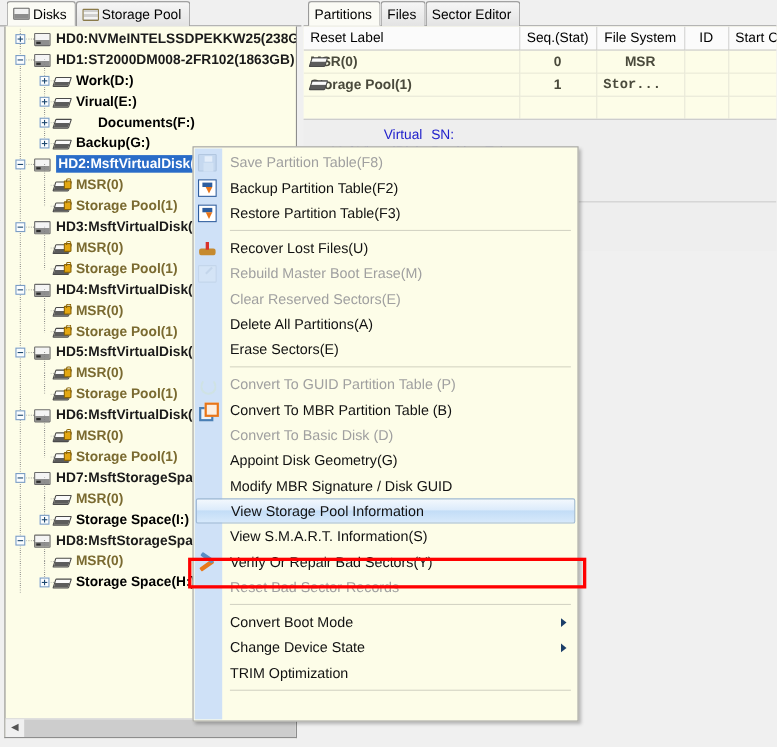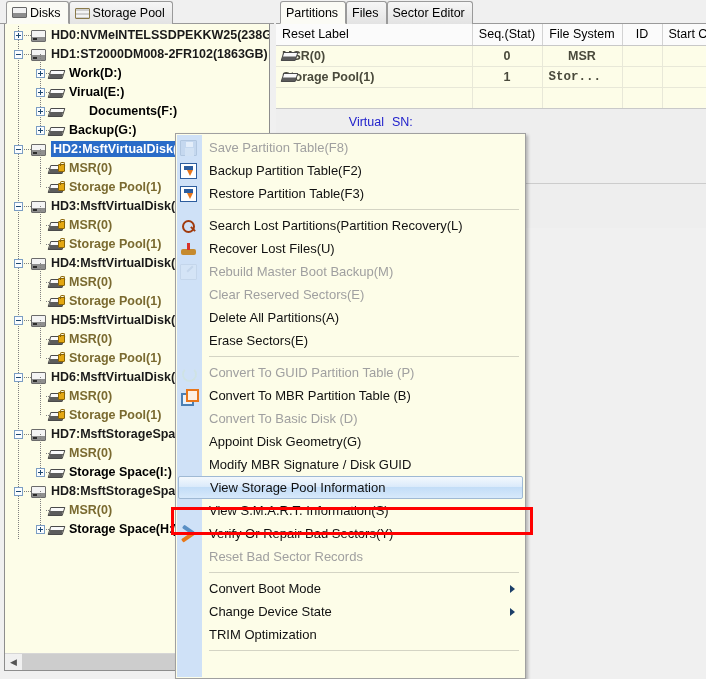--- a/index.html
+++ b/index.html
@@ -369,23 +369,22 @@
     </div>
   </div>
 
   <div id="ctxmenu">
     <div class="gutter"></div>
     <div id="ctx-items">
         <div class="mi disabled"><span class="micon ic-save" style="position: absolute; opacity: 0.45;"></span><span>Save Partition Table(F8)</span></div>
         <div class="mi"><span class="micon ic-bk" style="position: absolute;"></span><span>Backup Partition Table(F2)</span></div>
         <div class="mi"><span class="micon ic-bk" style="position: absolute;"></span><span>Restore Partition Table(F3)</span></div>
         <div class="msep"></div>
-        <div class="mi"><span class="micon ic-search" style="position: absolute;"></span><span>Search Lost Partitions(Partition Recovery(L)</span></div>
         <div class="mi"><span class="micon ic-recover" style="position: absolute;"></span><span>Recover Lost Files(U)</span></div>
-        <div class="mi disabled"><span class="micon ic-edit" style="position: absolute; opacity: 0.45;"></span><span>Rebuild Master Boot Backup(M)</span></div>
+        <div class="mi disabled"><span class="micon ic-edit" style="position: absolute; opacity: 0.45;"></span><span>Rebuild Master Boot Erase(M)</span></div>
         <div class="mi disabled"><span>Clear Reserved Sectors(E)</span></div>
         <div class="mi"><span>Delete All Partitions(A)</span></div>
         <div class="mi"><span>Erase Sectors(E)</span></div>
         <div class="msep"></div>
         <div class="mi disabled"><span class="micon ic-refresh" style="position: absolute; opacity: 0.45;"></span><span>Convert To GUID Partition Table (P)</span></div>
         <div class="mi"><span class="micon ic-mbr" style="position: absolute;"></span><span>Convert To MBR Partition Table (B)</span></div>
         <div class="mi disabled"><span>Convert To Basic Disk (D)</span></div>
         <div class="mi"><span>Appoint Disk Geometry(G)</span></div>
         <div class="mi"><span>Modify MBR Signature / Disk GUID</span></div>
         <div class="mi highlight"><span>View Storage Pool Information</span></div>

